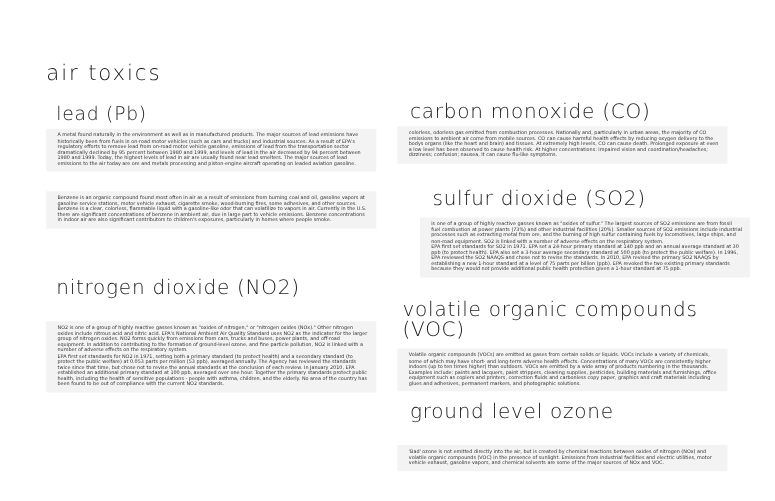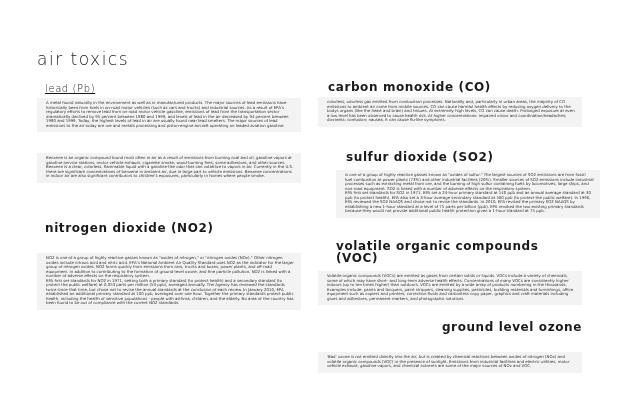--- a/index.html
+++ b/index.html
@@ -30,22 +30,22 @@
       position: absolute;
     }
     .section h2 {
       margin: 0;
       font-weight: 300;
       color: #1a1a1a;
       letter-spacing: 0.6px;
       line-height: 1;
       font-family: "DejaVu Sans", sans-serif;
     }
-    .section h2.sm { font-size: 10px; text-decoration: underline; }
-    .section h2.md { font-size: 12px; font-weight: bold; }
+    .section h2.sm { font-size: 15px; }
+    .section h2.md { font-size: 16px; }
     .section .box {
       background: #f3f3f3;
       padding: 3px 6px 4px 9px;
       font-size: 3.9px;
       line-height: 4.55px;
       color: #333;
       font-family: "DejaVu Sans", sans-serif;
       text-align: left;
     }
     .box p { margin: 0; }
@@ -57,23 +57,23 @@
     #sec-benzene h2 { margin-left: 8px; margin-bottom: 7px; }
     #sec-no2      { left: 37px;  top: 222px; width: 264px; }
     #sec-no2 h2   { margin-left: 8px; margin-bottom: 19px; }
 
     
     #sec-co       { left: 318px; top: 81px;  width: 264px; }
     #sec-co h2    { margin-left: 10px; margin-bottom: 4px; }
     #sec-so2      { left: 336px; top: 151px; width: 264px; }
     #sec-so2 h2   { margin-left: 10px; margin-bottom: 7px; }
     #sec-voc      { left: 318px; top: 240px; width: 264px; }
-    #sec-voc h2   { margin-left: 18px; margin-bottom: 7px; }
+    #sec-voc h2   { margin-left: 4px; margin-bottom: 7px; }
     #sec-ozone    { left: 318px; top: 321px; width: 264px; }
-    #sec-ozone h2 { margin-left: 10px; margin-bottom: 19px; text-align: right; }
+    #sec-ozone h2 { margin-left: 10px; margin-bottom: 19px; }
   </style>
 </head>
 <body>
 
 <h1 class="page-title">air toxics</h1>
 
 <section class="section" id="sec-lead">
   <h2 class="sm">lead (Pb)</h2>
   <div class="box">
     <p>A metal found naturally in the environment as well as in manufactured products.  The major sources of lead emissions have historically been from fuels in on-road motor vehicles (such as cars and trucks) and industrial sources.  As a result of EPA's regulatory efforts to remove lead from on-road motor vehicle gasoline, emissions of lead from the transportation sector dramatically declined by 95 percent between 1980 and 1999, and levels of lead in the air decreased by 94 percent between 1980 and 1999. Today, the highest levels of lead in air are usually found near lead smelters. The major sources of lead emissions to the air today are ore and metals processing and piston-engine aircraft operating on leaded aviation gasoline.</p>

